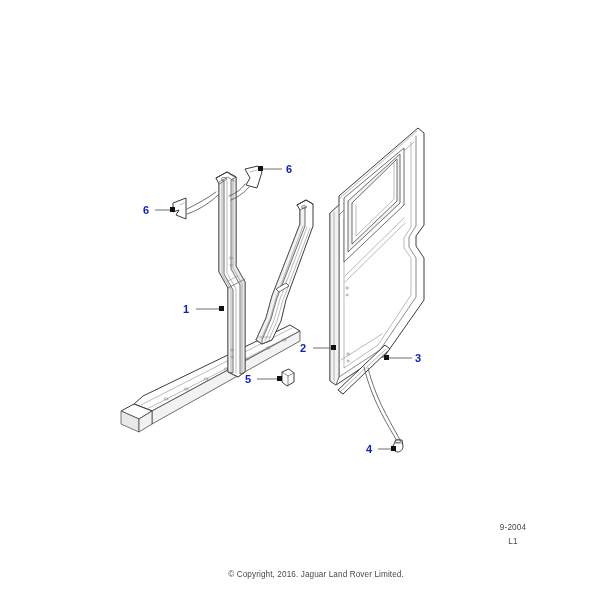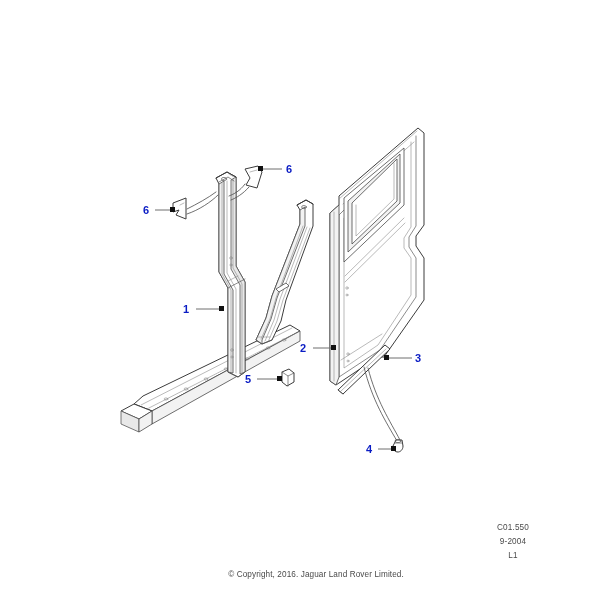--- a/index.html
+++ b/index.html
@@ -365,20 +365,19 @@
         <line class="leader" x1="282" y1="169" x2="261" y2="169"></line>
         <rect class="arrowdot" x="258" y="166" width="5" height="5"></rect>
         <text class="callout-text" x="289" y="173" text-anchor="middle">6</text>
       </g>
 
     </g>
 
   </svg>
 
   <div class="footer-block">
-    <div>C01.550</div>
     <div>9-2004</div>
     <div>L1</div>
   </div>
 
   <div class="copyright">© Copyright, 2016. Jaguar Land Rover Limited.</div>
 
 </div>
 
 </body></html>

